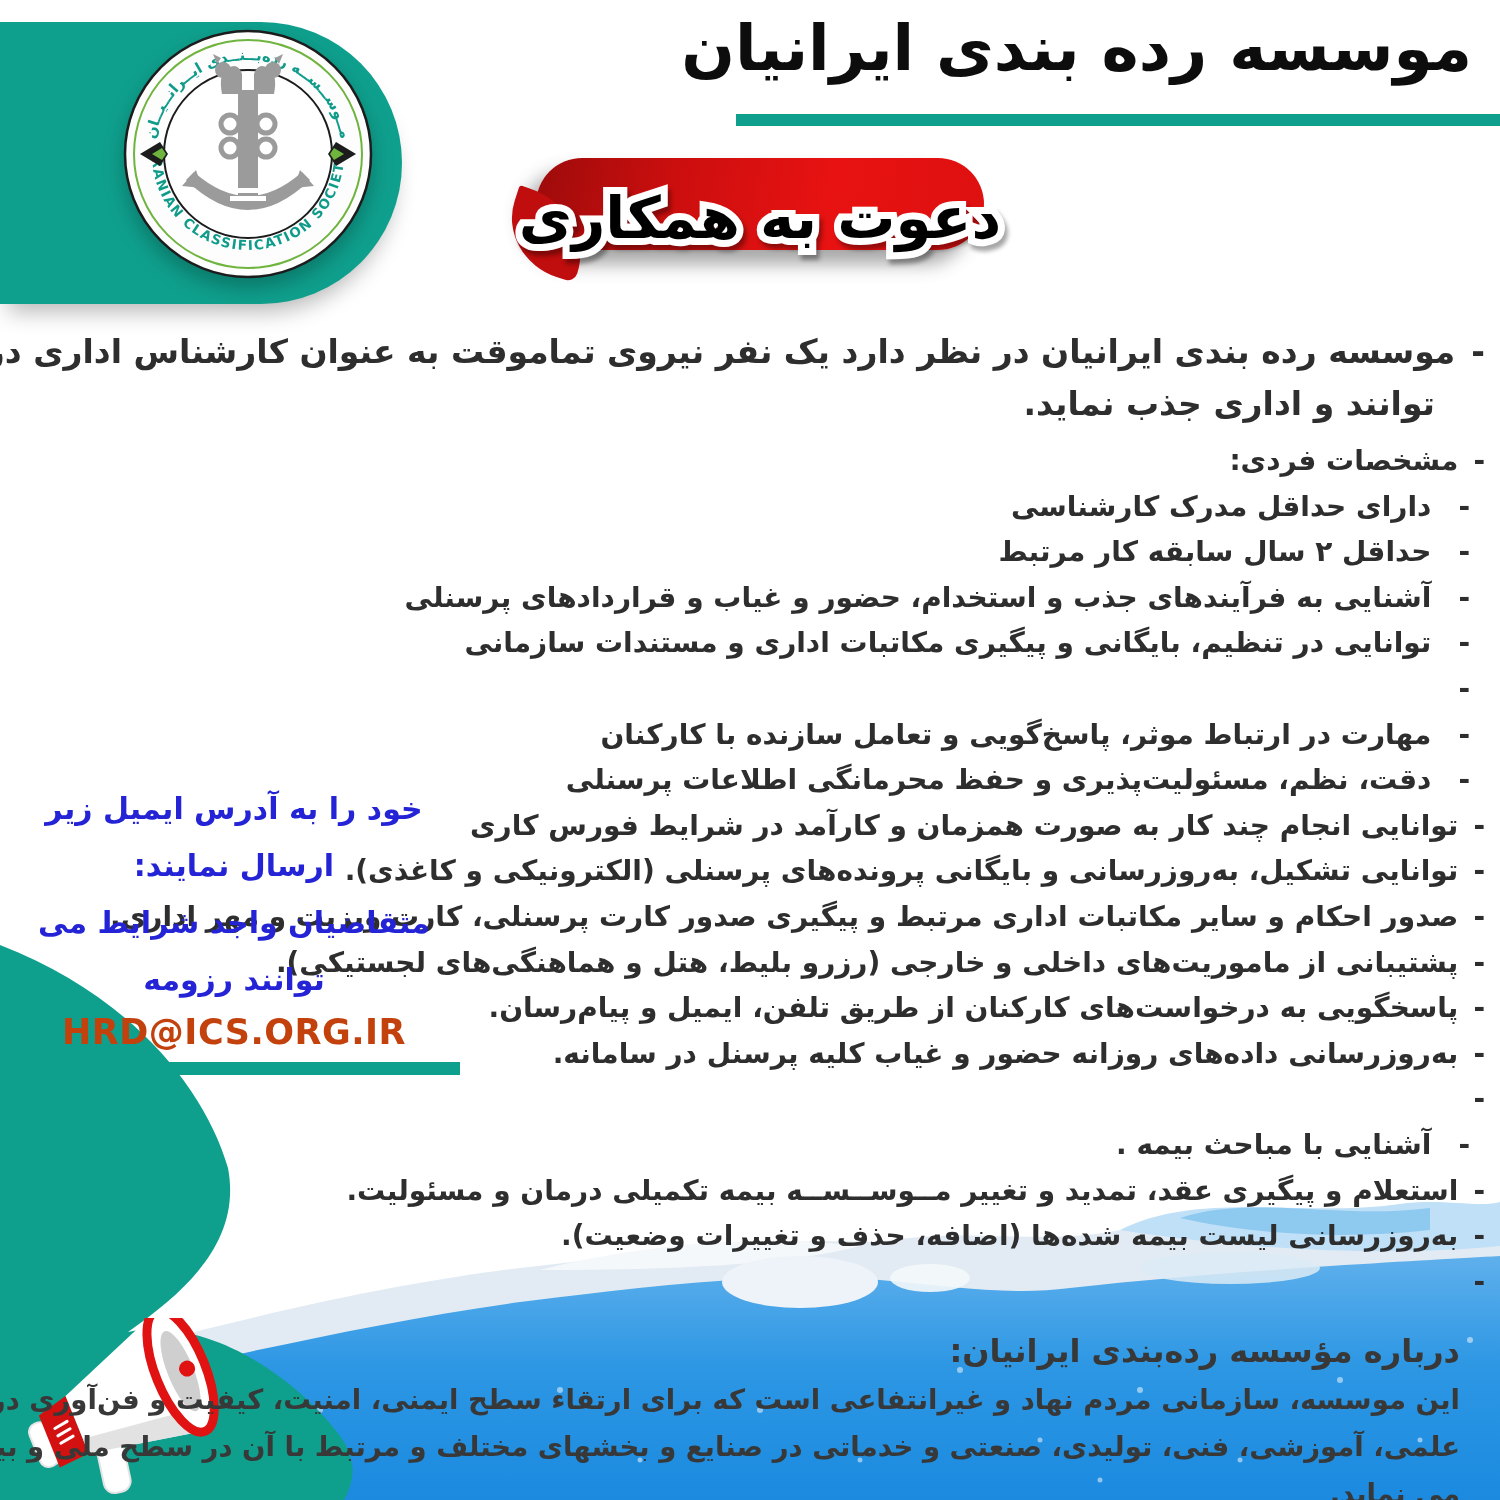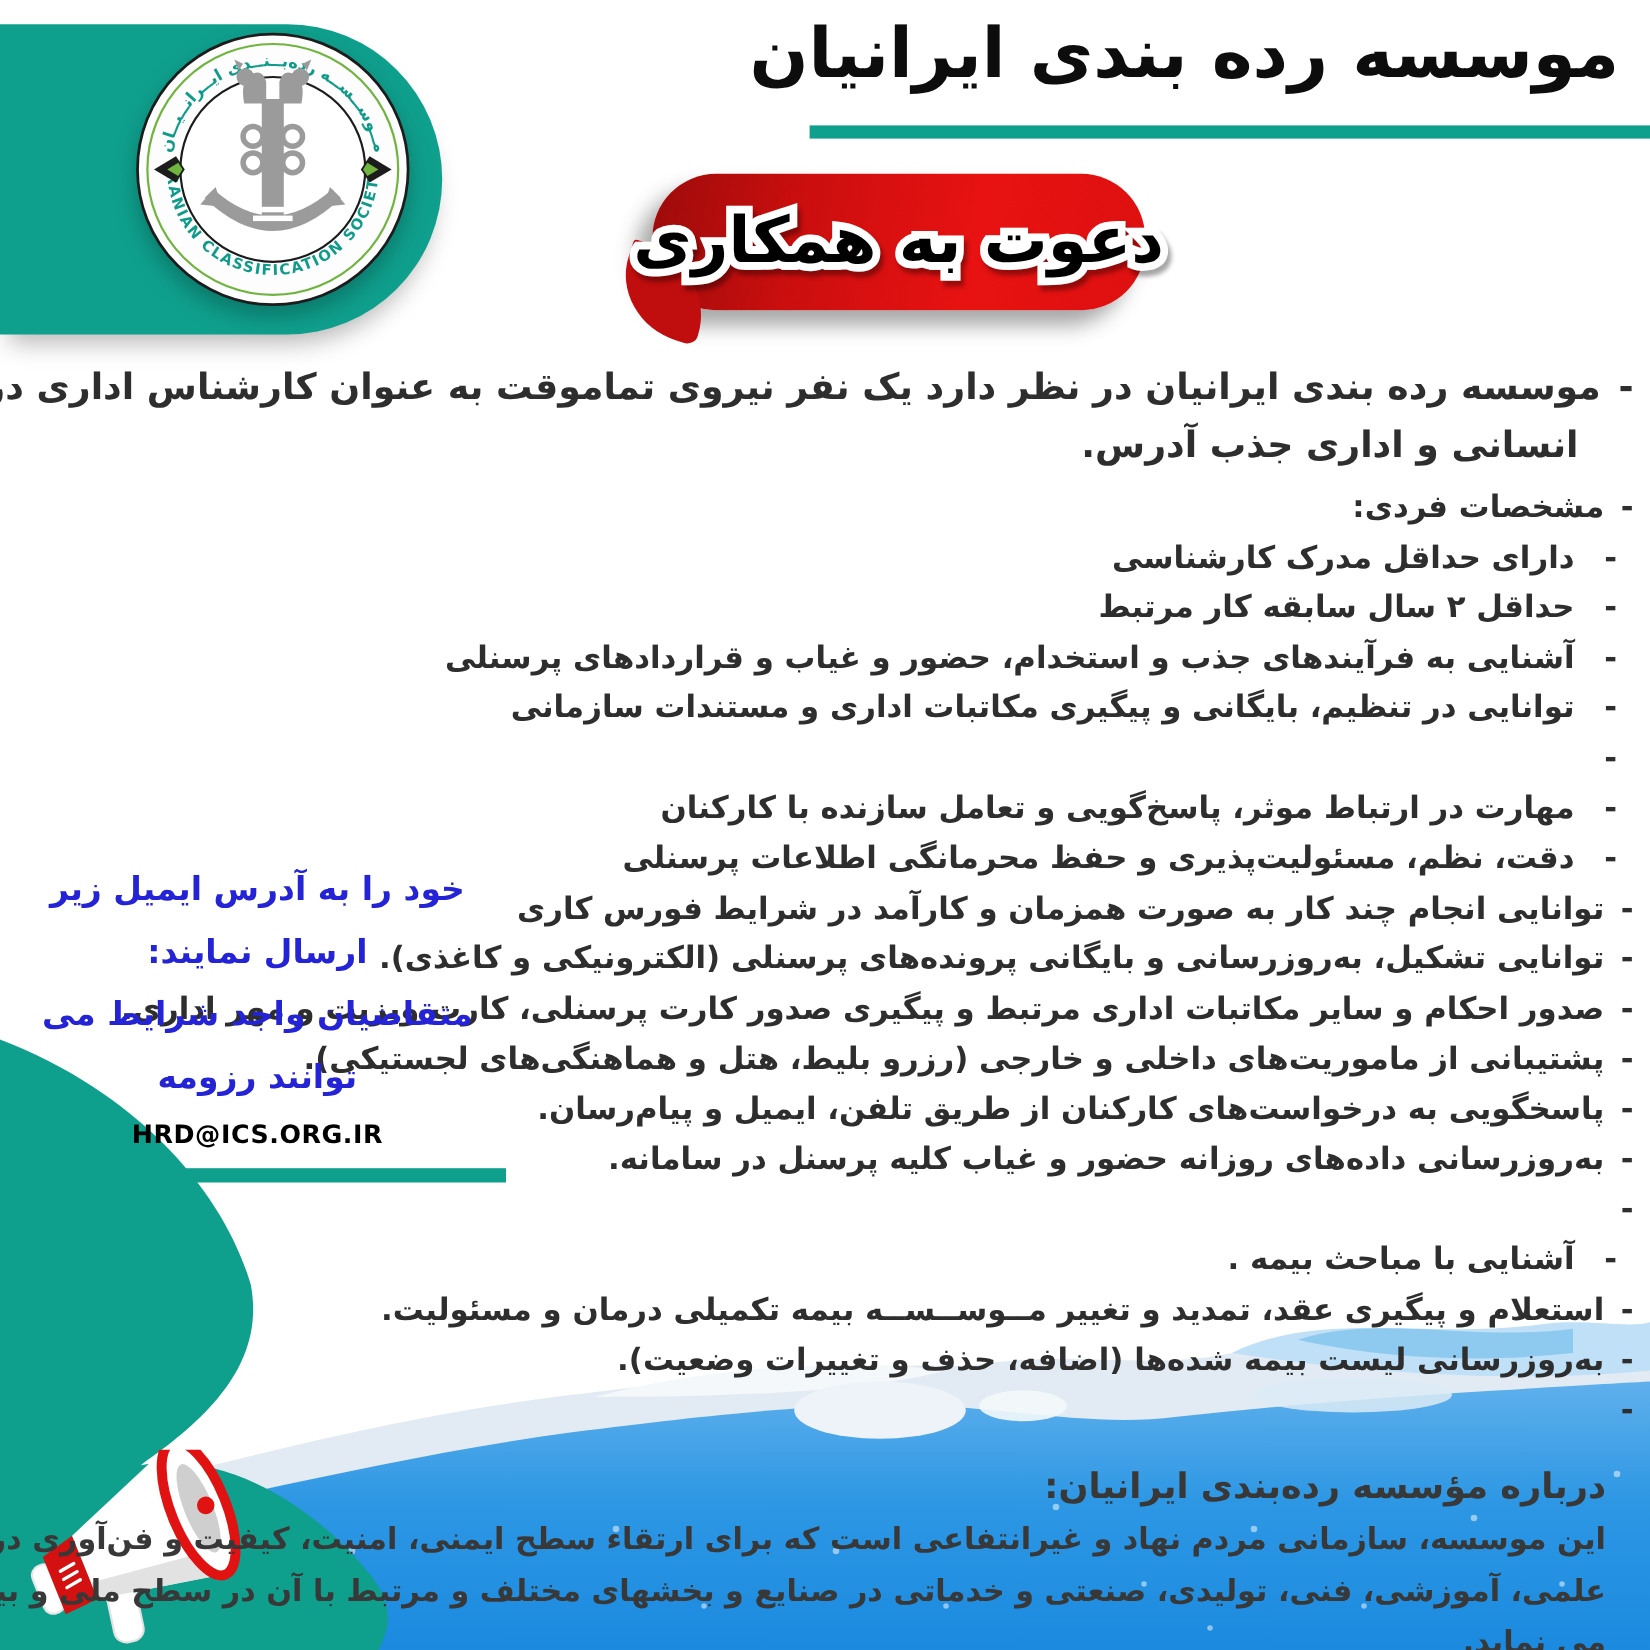--- a/index.html
+++ b/index.html
@@ -11,21 +11,21 @@
     border-radius:0 141px 141px 0;box-shadow:0 16px 22px -8px rgba(0,0,0,.28);z-index:5;}
   .logo-seal{position:absolute;left:122px;top:28px;width:252px;height:252px;z-index:6;
     filter:drop-shadow(0 10px 10px rgba(0,0,0,.25));}
 
   
   .main-title{position:absolute;top:12px;right:28px;direction:rtl;text-align:center;
     font-size:63px;font-weight:900;color:#0d0d0d;letter-spacing:0;z-index:4;}
   .title-underline{position:absolute;top:114px;left:736px;right:0;height:12px;background:#0FA08D;z-index:4;}
 
   
-  .badge{position:absolute;left:593px;top:158px;width:448px;height:124px;border-radius:58px;
+  .badge{position:absolute;left:536px;top:158px;width:448px;height:92px;border-radius:58px;
     background:linear-gradient(100deg,#9d0b0b 0%,#cb0e0e 30%,#e81212 65%,#de1010 100%);
     box-shadow:-14px 14px 18px rgba(60,60,60,.45);z-index:6;}
   .badge::before{content:"";position:absolute;left:-30px;bottom:-22px;width:82px;height:76px;
     background:#c00d0d;border-radius:4% 96% 14% 86%;transform:rotate(18deg);z-index:-1;}
   .badge svg{position:absolute;left:0;top:0;width:448px;height:112px;overflow:visible;}
 
   
   .intro{position:absolute;top:326px;right:15px;left:340px;direction:rtl;text-align:right;
     color:#2e2e2e;font-weight:bold;font-size:33px;line-height:52px;z-index:4;}
   .intro .l1{display:flex;gap:16px;white-space:nowrap;}
@@ -35,22 +35,22 @@
   .req-list{position:absolute;top:438px;right:15px;left:25px;direction:rtl;z-index:4;}
   .row{display:flex;gap:15px;direction:rtl;color:#2e2e2e;font-weight:bold;font-size:28px;
     line-height:45.6px;white-space:nowrap;}
   .row.sub{padding-right:15px;gap:27px;}
   .row .dash{flex:0 0 auto;}
 
   
   .cta{position:absolute;left:8px;top:780px;width:452px;text-align:center;direction:rtl;
     color:#2424D6;font-weight:bold;z-index:4;}
   .cta .fa-line{font-size:30px;line-height:57px;}
-  .cta .email{direction:ltr;font-size:23px;letter-spacing:.5px;line-height:48px;display:block;
-    color:#000000;text-decoration:none;font-weight:bold;}
+  .cta .email{direction:ltr;font-size:35px;letter-spacing:.5px;line-height:48px;display:block;
+    color:#c2410c;text-decoration:none;font-weight:bold;}
   .cta .bar{margin-top:6px;width:452px;height:13px;background:#0FA08D;}
 
   
   .water{position:absolute;left:0;top:1160px;width:1500px;height:340px;z-index:1;}
   .teal-blob{position:absolute;left:0;top:940px;width:520px;height:560px;z-index:2;}
   .megaphone{position:absolute;left:18px;top:1318px;width:250px;height:182px;z-index:3;}
 
   
   .about{position:absolute;right:40px;left:0;top:1326px;direction:rtl;text-align:right;
     color:#383838;font-weight:bold;z-index:4;}
@@ -182,21 +182,21 @@
     <svg viewBox="0 0 448 112">
       <text x="224" y="80" text-anchor="middle" font-size="58" font-weight="bold" fill="#000000" stroke="#ffffff" stroke-width="14" paint-order="stroke" style="filter:drop-shadow(3px 5px 2px rgba(0,0,0,.35));">دعوت به همکاری</text>
     </svg>
   </div>
 
   <div class="intro">
     <div class="l1">
       <span class="dash">-</span>
       <span>موسسه رده بندی ایرانیان در نظر دارد یک نفر نیروی تماموقت به عنوان کارشناس اداری در واحد منابع</span>
     </div>
-    <div class="l2">انسانی و اداری جذب آدرس.</div>
+    <div class="l2">توانند و اداری جذب نماید.</div>
   </div>
 
   <div class="req-list">
     <div class="row">
       <span class="dash">-</span>
       <span class="txt">مشخصات فردی:</span>
     </div>
 
     <div class="row sub">
       <span class="dash">-</span>

